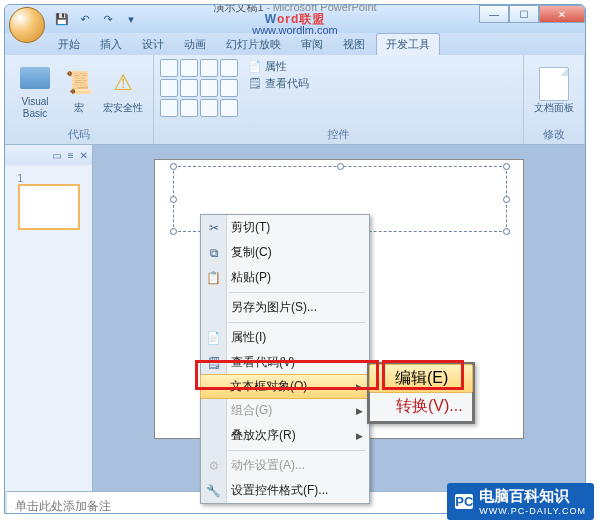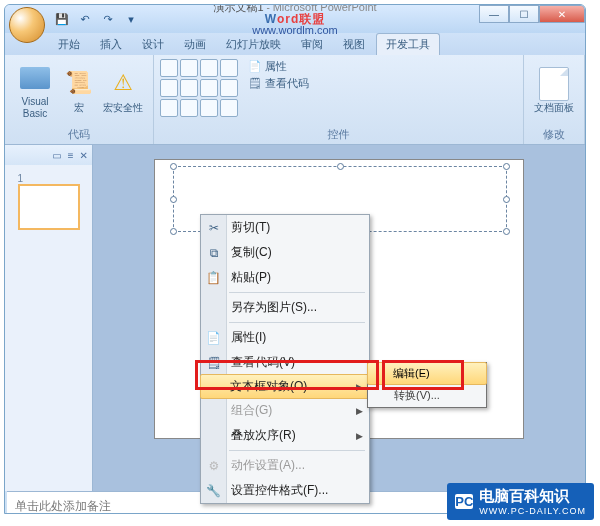--- a/index.html
+++ b/index.html
@@ -59,25 +59,25 @@
   
   .ctxmenu { position:absolute; left:195px; top:209px; width:170px; background:#f4f6f8; border:1px solid #9aa7b4; box-shadow:2px 2px 4px rgba(0,0,0,.3); font-size:12px; z-index:20; }
   .ctxmenu .iconcol { position:absolute; left:0;top:0;bottom:0;width:26px; background:#e5eaf0; border-right:1px solid #cdd5dd;}
   .ctxitem { position:relative; padding:4px 18px 4px 30px; color:#222; display:flex; align-items:center; }
   .ctxitem.disabled { color:#9a9a9a; }
   .ctxitem .arw { position:absolute; right:6px; font-size:9px; color:#555;}
   .ctxitem.hl { background:linear-gradient(#fff1bd,#ffd77a); border:1px solid #e6b85e; margin:-1px; padding:3px 17px 3px 29px; border-radius:2px;}
   .ctxsep { height:1px; background:#cdd5dd; margin:2px 4px 2px 28px; }
   .ctxicon { position:absolute; left:5px; width:16px; text-align:center; color:#3a5e81; font-size:12px;}
 
-  .submenu { position:absolute; left:362px; top:357px; width:120px; background:#f4f6f8; border:1px solid #737373; box-shadow:2px 2px 4px rgba(0,0,0,.3); font-size:11px; z-index:21; }
+  .submenu { position:absolute; left:362px; top:357px; width:108px; background:#f4f6f8; border:3px solid #737373; box-shadow:2px 2px 4px rgba(0,0,0,.3); font-size:16px; z-index:21; }
   .submenu .iconcol { width:22px; }
   .subitem { position:relative; padding:4px 8px 4px 26px; }
   .subitem.hl { background:linear-gradient(#fff1bd,#ffd77a); border:1px solid #e6b85e; margin:-1px; padding:3px 7px 3px 25px; border-radius:2px;}
-  .subitem.disabled{color:#404040;}
+  .subitem.disabled{color:#b91c1c;}
 
   .red-hl { position:absolute; border:3px solid #e21c1c; z-index:30; pointer-events:none;}
   .red1 { left:190px; top:355px; width:184px; height:30px;}
   .red2 { left:377px; top:355px; width:82px; height:30px;}
 
   .footer-logo { position:absolute; right:6px; bottom:6px; background:#1560b8; color:#fff; font-size:15px; font-weight:bold; padding:4px 8px; border-radius:3px; display:flex; align-items:center; gap:6px; z-index:40;}
   .footer-logo .pc { background:#fff; color:#1560b8; padding:0 0; border-radius:2px; font-size:13px;}
   .footer-logo .sub { font-size:9px; font-weight:normal; letter-spacing:1px;}
 </style>
 </head>

